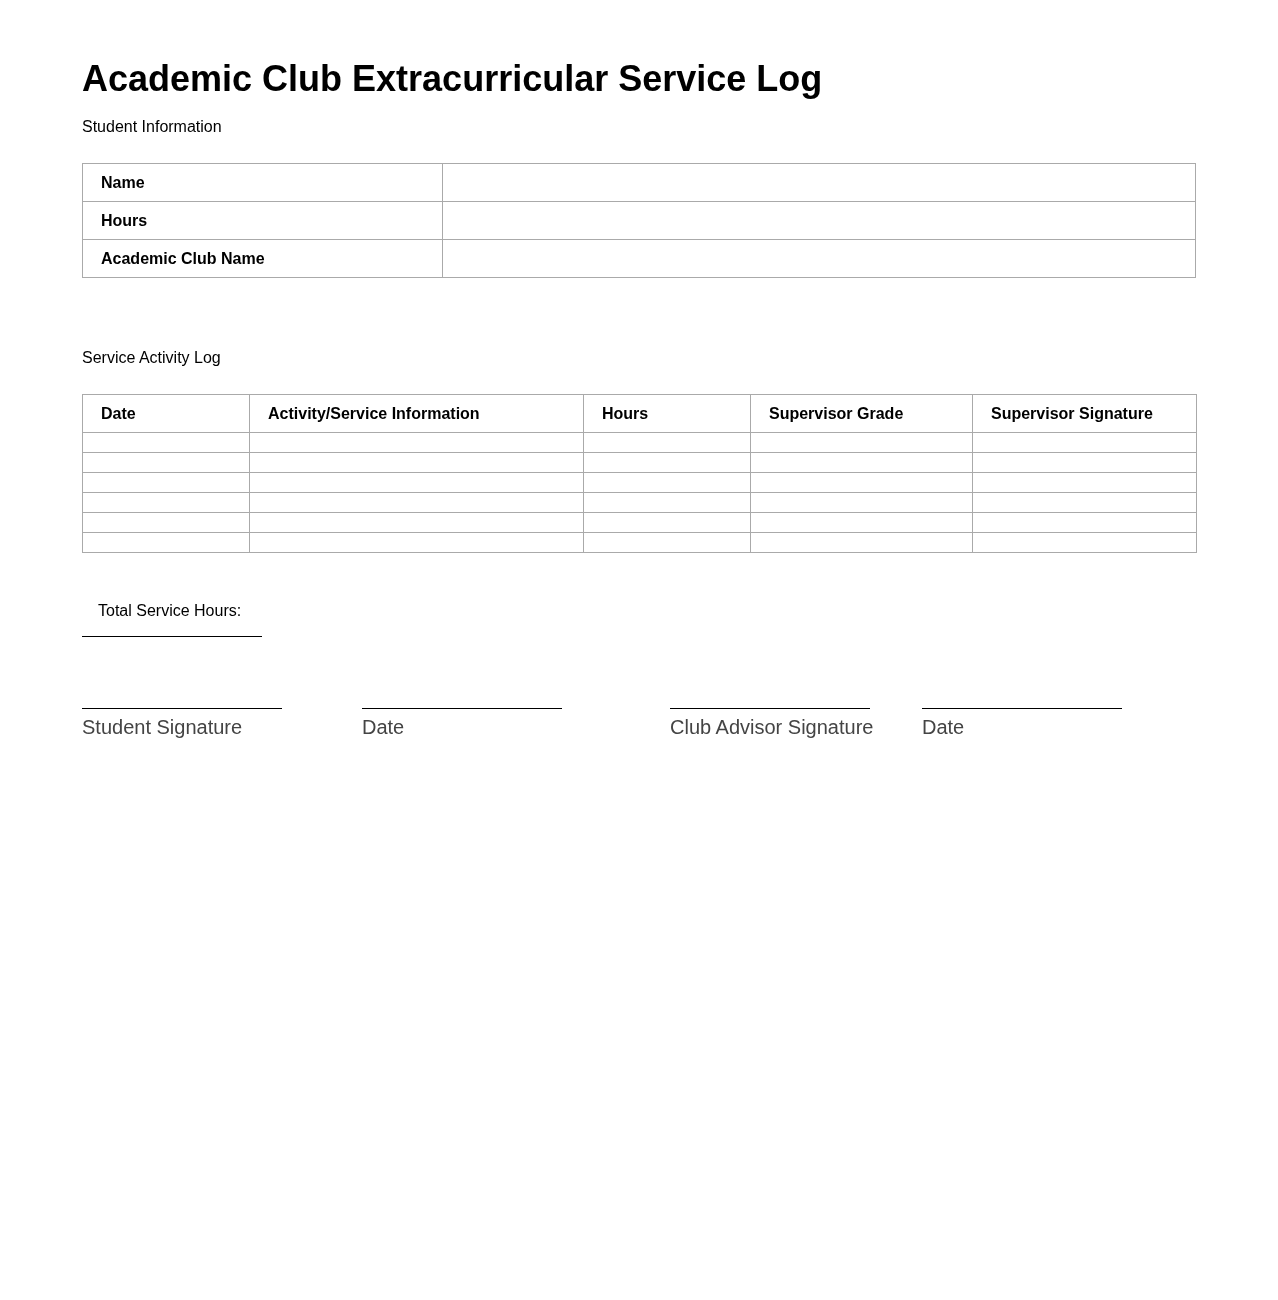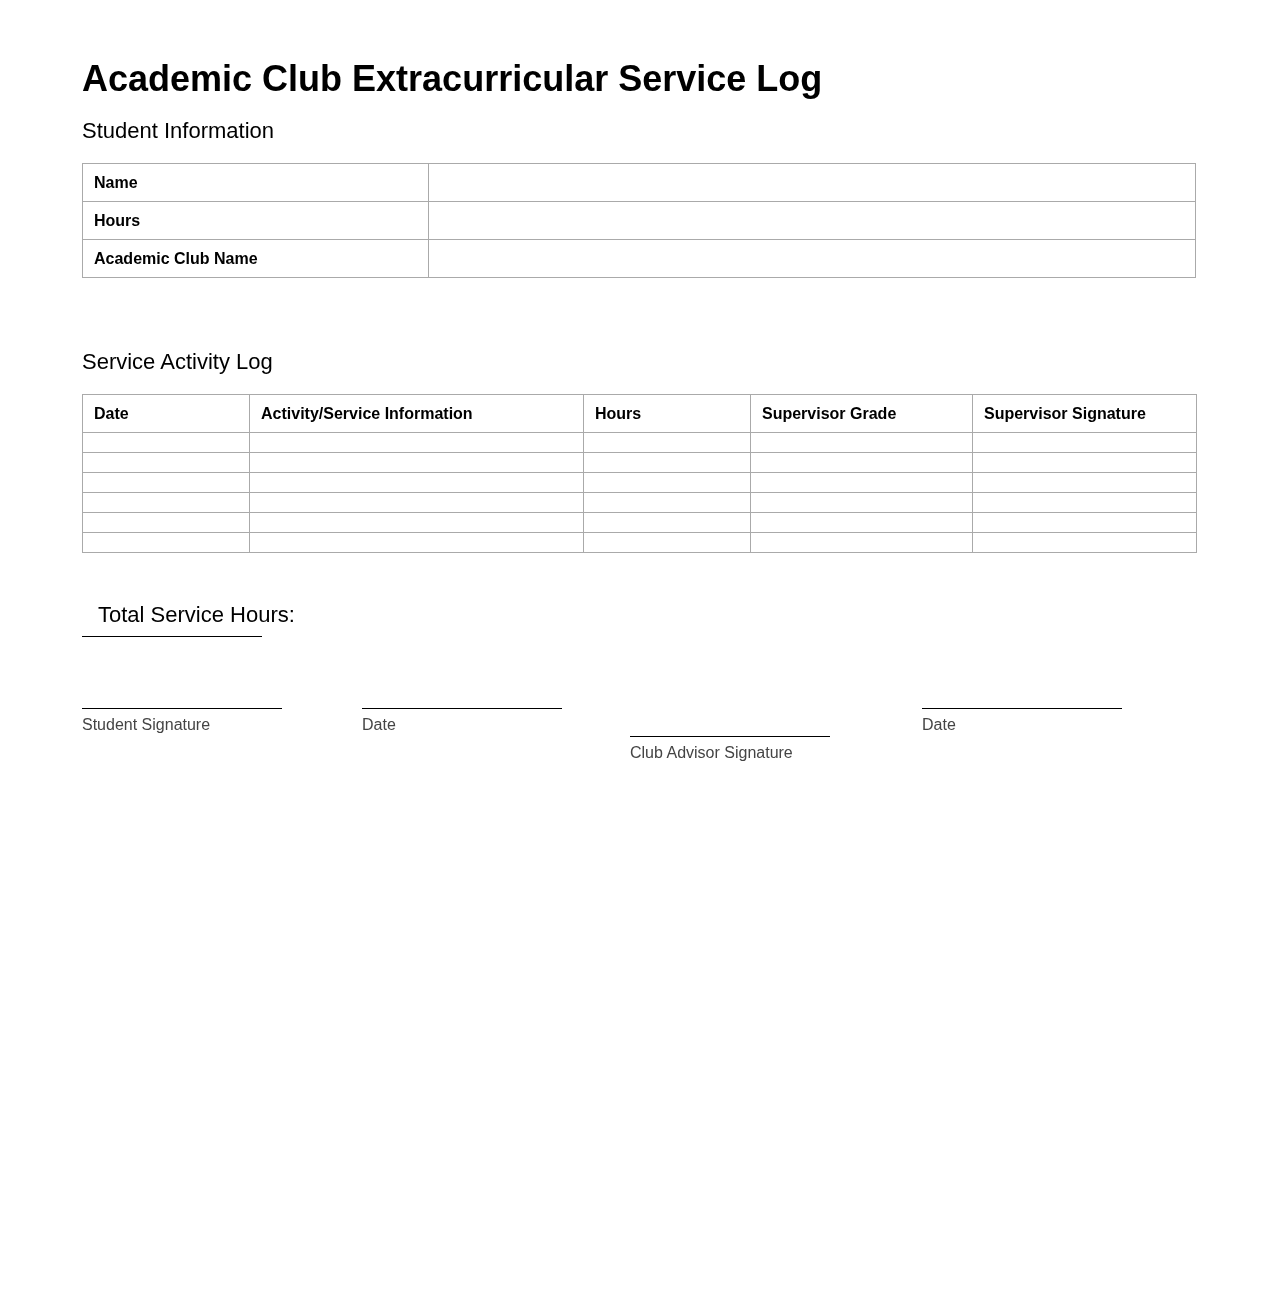--- a/index.html
+++ b/index.html
@@ -1,29 +1,29 @@
 <!DOCTYPE html>
 <html><head>
 <meta charset="utf-8">
 <style>
   html, body { margin:0; padding:0; background:#ffffff; }
   body { width:1278px; height:1300px; font-family:"Liberation Sans", sans-serif; color:#000; position:relative; }
   .page { position:absolute; left:82px; top:0; width:1114px; }
   h1 { position:absolute; top:58px; left:0; margin:0; font-size:36px; font-weight:bold; white-space:nowrap; }
-  .section-label { position:absolute; left:0; margin:0; font-size:22px; font-weight:normal; white-space:nowrap; }
+  .section-label { position:absolute; left:0; margin:0; font-size:16px; font-weight:normal; white-space:nowrap; }
   table { border-collapse:collapse; position:absolute; left:0; width:1114px; table-layout:fixed; }
-  td, th { border:1px solid #aaaaaa; font-size:16px; text-align:left; padding:0 11px; vertical-align:middle; }
+  td, th { border:1px solid #aaaaaa; font-size:16px; text-align:left; padding:0 18px; vertical-align:middle; }
   .info-table td { height:37px; }
   .info-table td.lbl { font-weight:bold; width:323px; }
   .log-table th { font-weight:bold; height:37px; }
   .log-table td { height:19px; }
   .total-line { position:absolute; left:0; top:636px; width:180px; border-top:1px solid #000; }
   .sig { position:absolute; top:708px; width:200px; }
   .sig .line { border-top:1px solid #000; width:200px; }
-  .sig .cap { font-size:16px; color:#444; margin-top:7px; white-space:nowrap; }
+  .sig .cap { font-size:20px; color:#444; margin-top:7px; white-space:nowrap; }
 </style>
 </head>
 <body>
 
 <div class="page">
   <h1>Academic Club Extracurricular Service Log</h1>
 
   <h2 class="section-label" style="top:118px;">Student Information</h2>
 
   <table class="info-table" style="top:163px;">
@@ -110,21 +110,21 @@
   <div class="total-line"></div>
 
   <div class="sig" style="left:0;">
     <div class="line"></div>
     <div class="cap">Student Signature</div>
   </div>
   <div class="sig" style="left:280px;">
     <div class="line"></div>
     <div class="cap">Date</div>
   </div>
-  <div class="sig" style="left:548px;margin-top:28px;">
+  <div class="sig" style="left:588px;">
     <div class="line"></div>
     <div class="cap">Club Advisor Signature</div>
   </div>
   <div class="sig" style="left:840px;">
     <div class="line"></div>
     <div class="cap">Date</div>
   </div>
 </div>
 
 </body></html>

